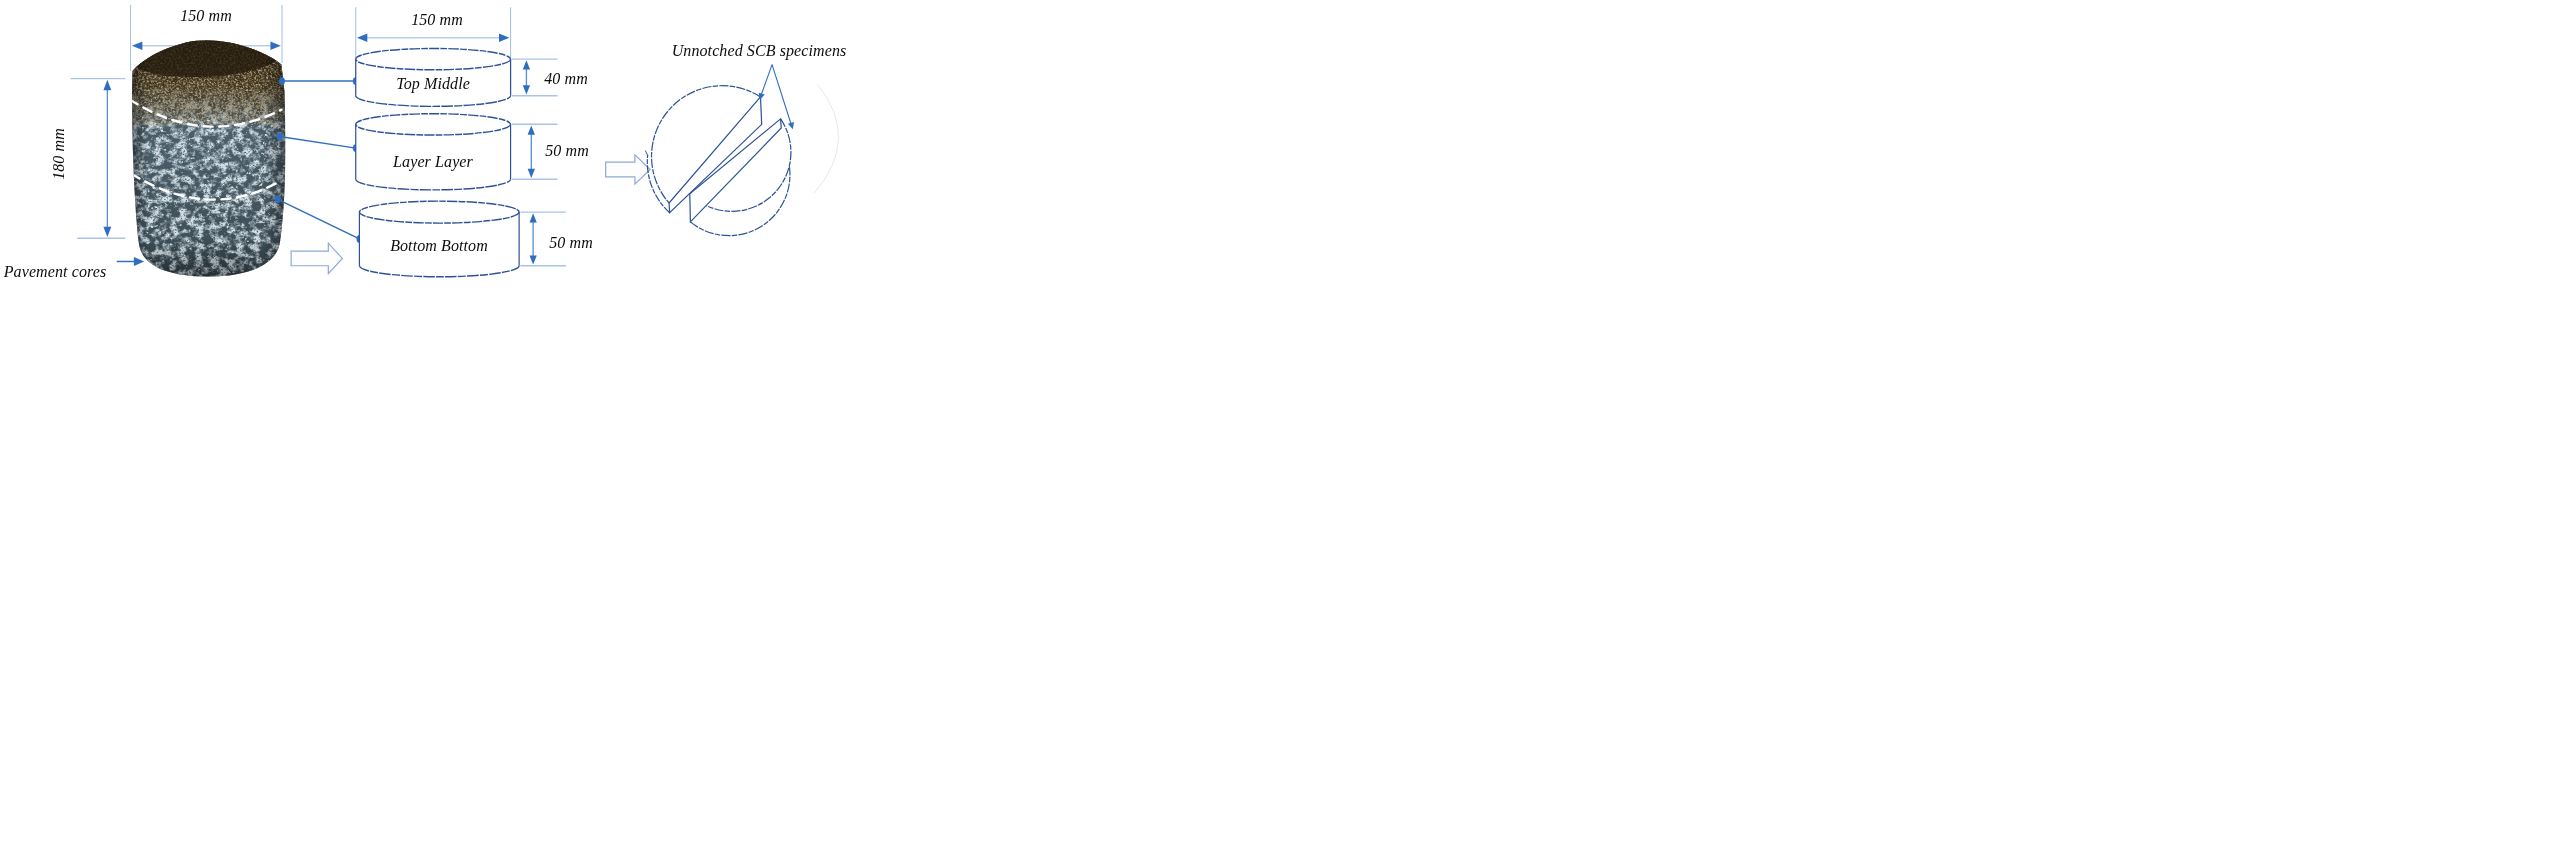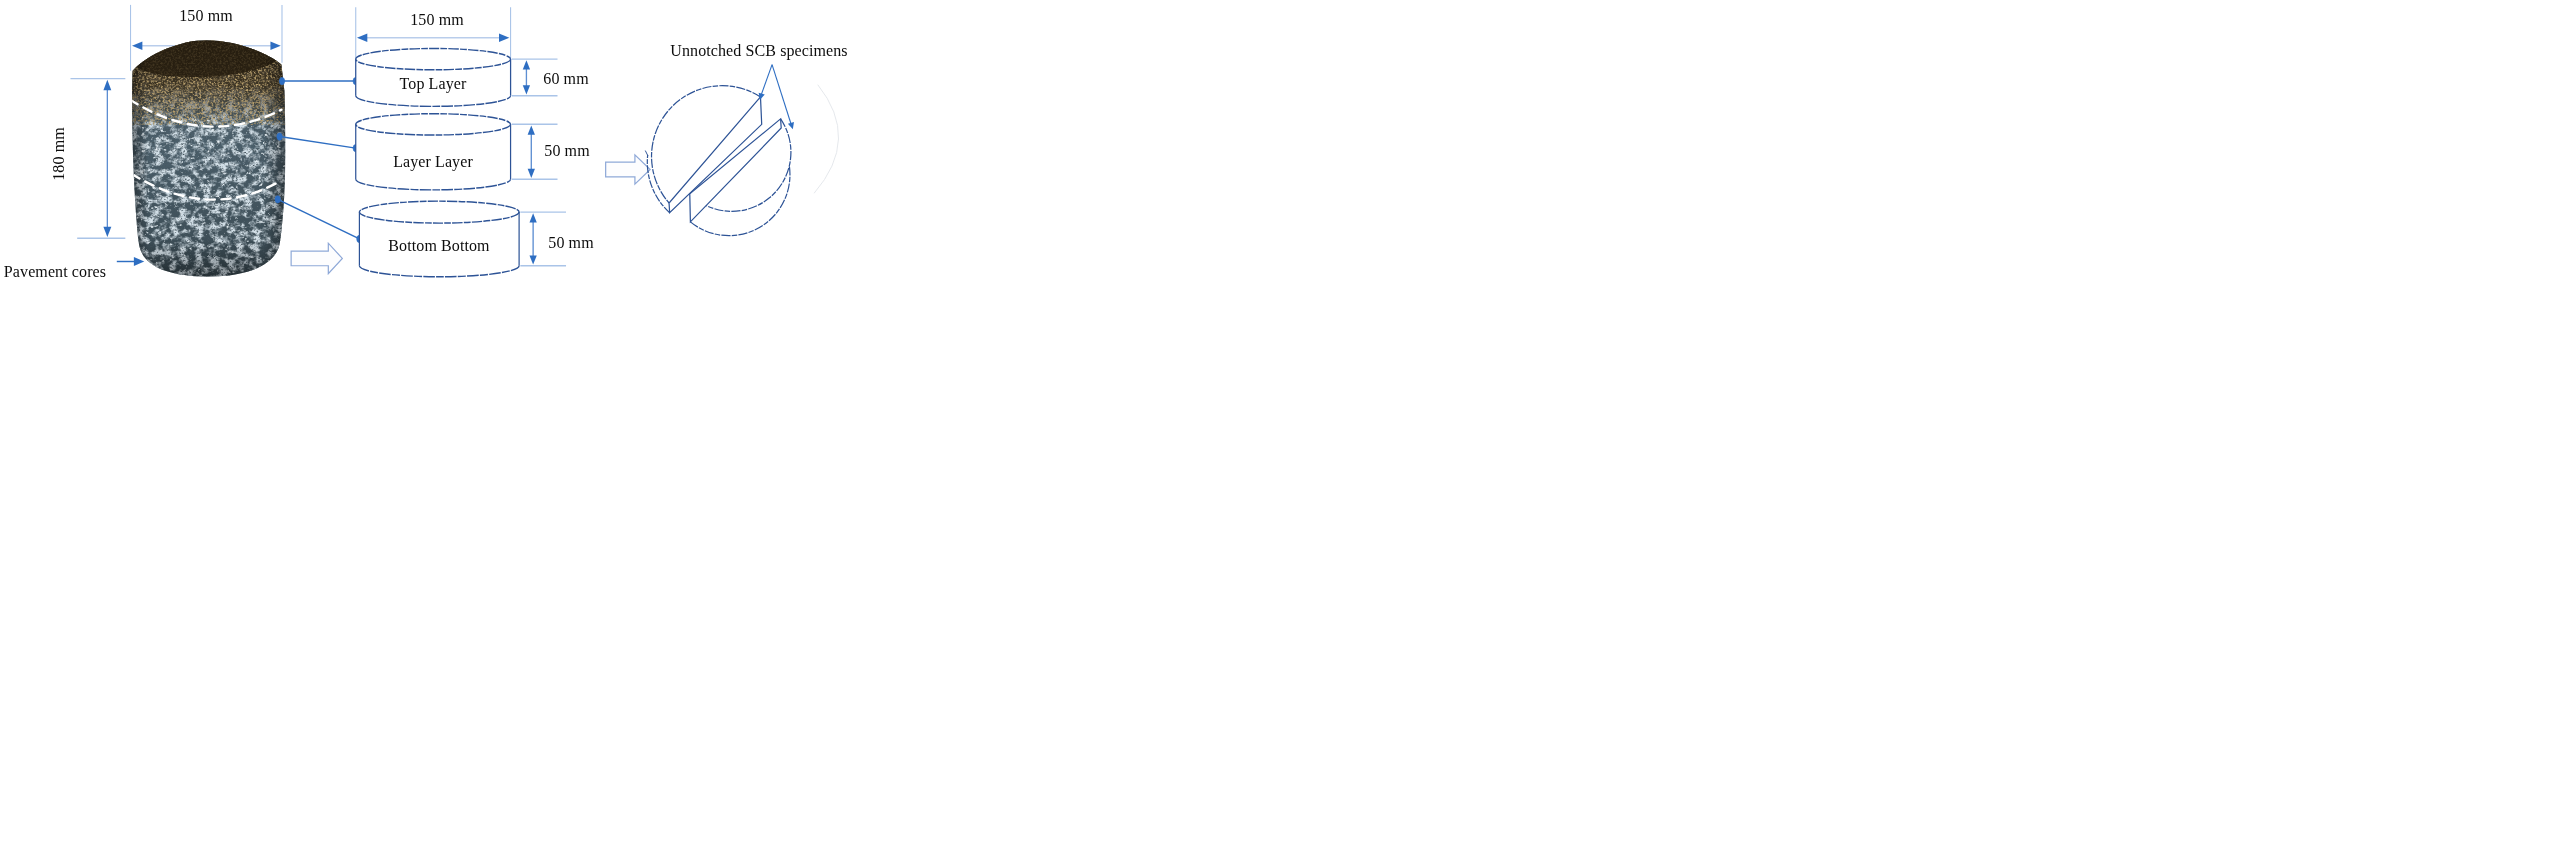--- a/index.html
+++ b/index.html
@@ -1,17 +1,17 @@
 <!DOCTYPE html>
 <html style="font-size:9.8px"><head>
 <meta charset="utf-8">
 <style>
   html,body{margin:0;padding:0;background:#ffffff;}
   .canvas{position:relative;width:859px;height:281px;overflow:hidden;
-          font-family:"Liberation Serif",serif;background:#fff;}
+          font-family:"Liberation Serif",serif;background:#fff;font-style:italic;}
   .canvas svg{position:absolute;left:0;top:0;}
   .lbl{position:absolute;transform:translate(-50%,-50%);font-size:16px;color:#0d0d0d;
        white-space:nowrap;letter-spacing:0.1px;line-height:1;}
   .lbl.rot{transform:translate(-50%,-50%) rotate(-90deg);}
 </style>
 </head>
 <body>
 
 <div class="canvas">
 
@@ -200,22 +200,22 @@
     <polygon points="1246,164 1244,152 1254,155" fill="#2e6ec2"></polygon>
     <polygon points="1300,212 1292,203 1302,200" fill="#2e6ec2"></polygon>
   </g>
 </svg>
 
 <div class="lbl" style="left:206px;top:16px">150 mm</div>
 <div class="lbl rot" style="left:59px;top:154px">180 mm</div>
 <div class="lbl" style="left:55px;top:272px">Pavement cores</div>
 
 <div class="lbl" style="left:437px;top:20px">150 mm</div>
-<div class="lbl" style="left:433px;top:84px">Top Layer</div>
-<div class="lbl" style="left:566px;top:79px">60 mm</div>
+<div class="lbl" style="left:433px;top:84px">Top Middle</div>
+<div class="lbl" style="left:566px;top:79px">40 mm</div>
 <div class="lbl" style="left:433px;top:162px">Layer Layer</div>
 <div class="lbl" style="left:567px;top:151px">50 mm</div>
 <div class="lbl" style="left:439px;top:246px">Bottom Bottom</div>
 <div class="lbl" style="left:571px;top:243px">50 mm</div>
 
 <div class="lbl" style="left:759px;top:51px">Unnotched SCB specimens</div>
 
 </div>
 
 

